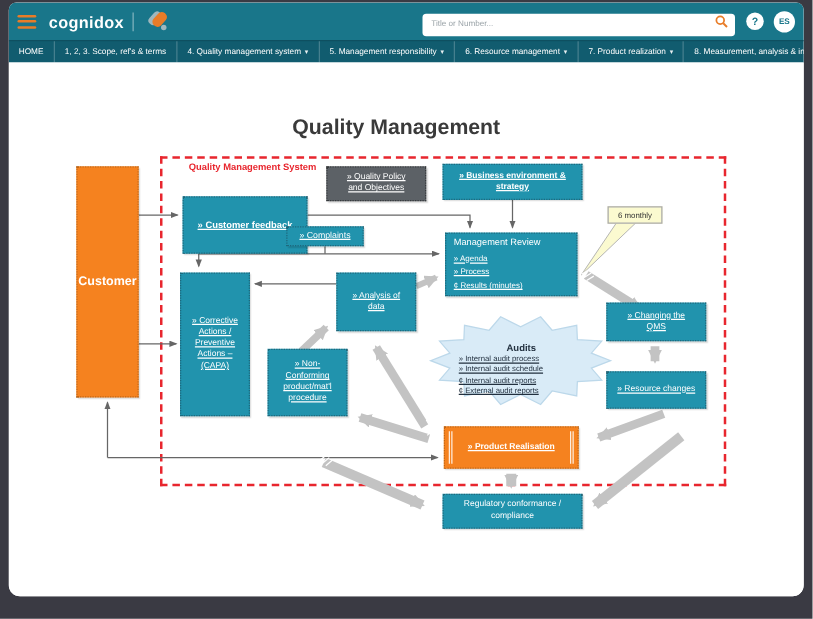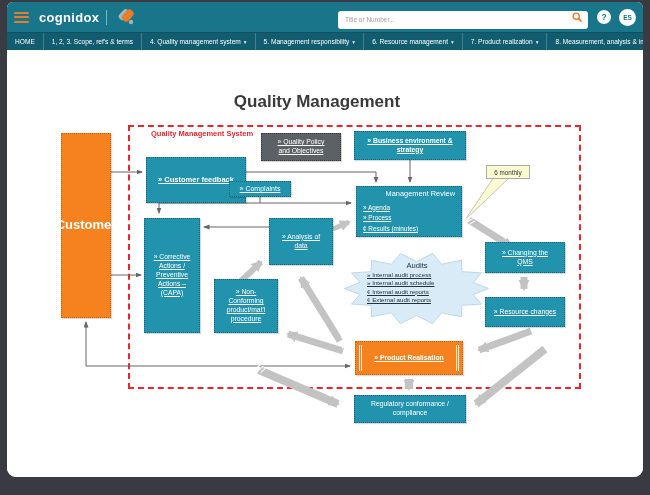--- a/index.html
+++ b/index.html
@@ -34,27 +34,27 @@
   .qms-label{position:absolute;left:140px;top:79px;background:#fff;color:var(--qms-border-red,#e8262e);font-size:7.5px;padding:0 4px;z-index:4;font-weight:bold;}
 
   .dbox{position:absolute;display:flex;flex-direction:column;align-items:center;justify-content:center;text-align:center;color:#fff;font-size:6.8px;line-height:1.3;white-space:pre-line;z-index:3;box-sizing:border-box;}
   .teal{background:var(--teal-box,#2193ad);border:1px dotted rgba(30,70,85,.55);box-shadow:1px 1px 1px rgba(0,0,0,.15);}
   .darkbox{background:var(--dark-box,#5c6166);border:1px dotted rgba(0,0,0,.4);box-shadow:1px 1px 1px rgba(0,0,0,.15);}
   .orange{background:var(--orange-box,#f5821f);border:1px dotted rgba(120,60,0,.4);box-shadow:1px 1px 1px rgba(0,0,0,.15);}
   .u{text-decoration:underline;}
   .bold{font-weight:700;}
 
   .mrbox{align-items:flex-start;padding:4px 6px;}
-  .mr-title{width:100%;text-align:right;font-size:7.4px;margin-bottom:2px;}
+  .mr-title{width:100%;text-align:left;font-size:7.4px;margin-bottom:2px;}
   .mr-item{font-size:6.4px;text-decoration:underline;margin-top:2.5px;text-align:left;}
 
   .callout{position:absolute;left:479px;top:115px;width:42px;height:12px;background:var(--callout-yellow,#fbfad0);border:1px solid #aaa;color:#333;font-size:6.3px;display:flex;align-items:center;justify-content:center;z-index:4;}
 
   .audits-text{position:absolute;left:352px;top:211px;width:116px;z-index:3;color:#22303f;text-align:center;}
-  .audits-title{font-size:7.6px;font-weight:400;margin-bottom:1px;}
+  .audits-title{font-size:7.6px;font-weight:700;margin-bottom:1px;margin-top:13px;}
   .audit-item{font-size:6.2px;text-decoration:underline;line-height:1.35;text-align:left;margin-left:8px;}
 
   .pr-bar{position:absolute;top:3px;bottom:3px;width:1px;background:rgba(255,255,255,.85);}
   .pr-bar.l1{left:3px;} .pr-bar.l2{left:5px;} .pr-bar.r1{right:3px;} .pr-bar.r2{right:5px;}
 
   svg.overlay{position:absolute;left:0;top:0;z-index:2;}
 </style>
 </head>
 <body>
 
@@ -167,21 +167,21 @@
         <path d="M234,231 L254,212" stroke-width="6" marker-end="url(#tk)"></path>
         <path d="M333,291 L294,228" stroke-width="7" marker-end="url(#tk)"></path>
       </g>
       <use href="#hatch" transform="translate(464,166) rotate(32)"></use>
       <use href="#hatch" transform="translate(254,314) rotate(23)"></use>
       <use href="#hatch" transform="translate(540,295) rotate(-38)"></use>
       <use href="#hatch" transform="translate(334,286) rotate(-58)"></use>
       <use href="#hatch" transform="translate(340,302) rotate(197)"></use>
     </svg>
 
-    <div class="dbox orange bold" style="left:54px;top:83px;width:50px;height:185px;font-size:13px;">Customer</div>
+    <div class="dbox orange bold" style="left:54px;top:83px;width:50px;height:185px;font-size:10px;">Customer</div>
 
     <div class="dbox teal bold u" style="left:139px;top:107px;width:100px;height:46px;font-size:7.5px;">» Customer feedback</div>
 
     <div class="dbox teal u" style="left:222px;top:131px;width:62px;height:16px;font-size:7px;">» Complaints</div>
 
     <div class="dbox darkbox u" style="left:254px;top:83px;width:80px;height:28px;">» Quality Policy
 and Objectives</div>
 
     <div class="dbox teal bold u" style="left:347px;top:81px;width:112px;height:29px;">» Business environment &amp;
 strategy</div>

